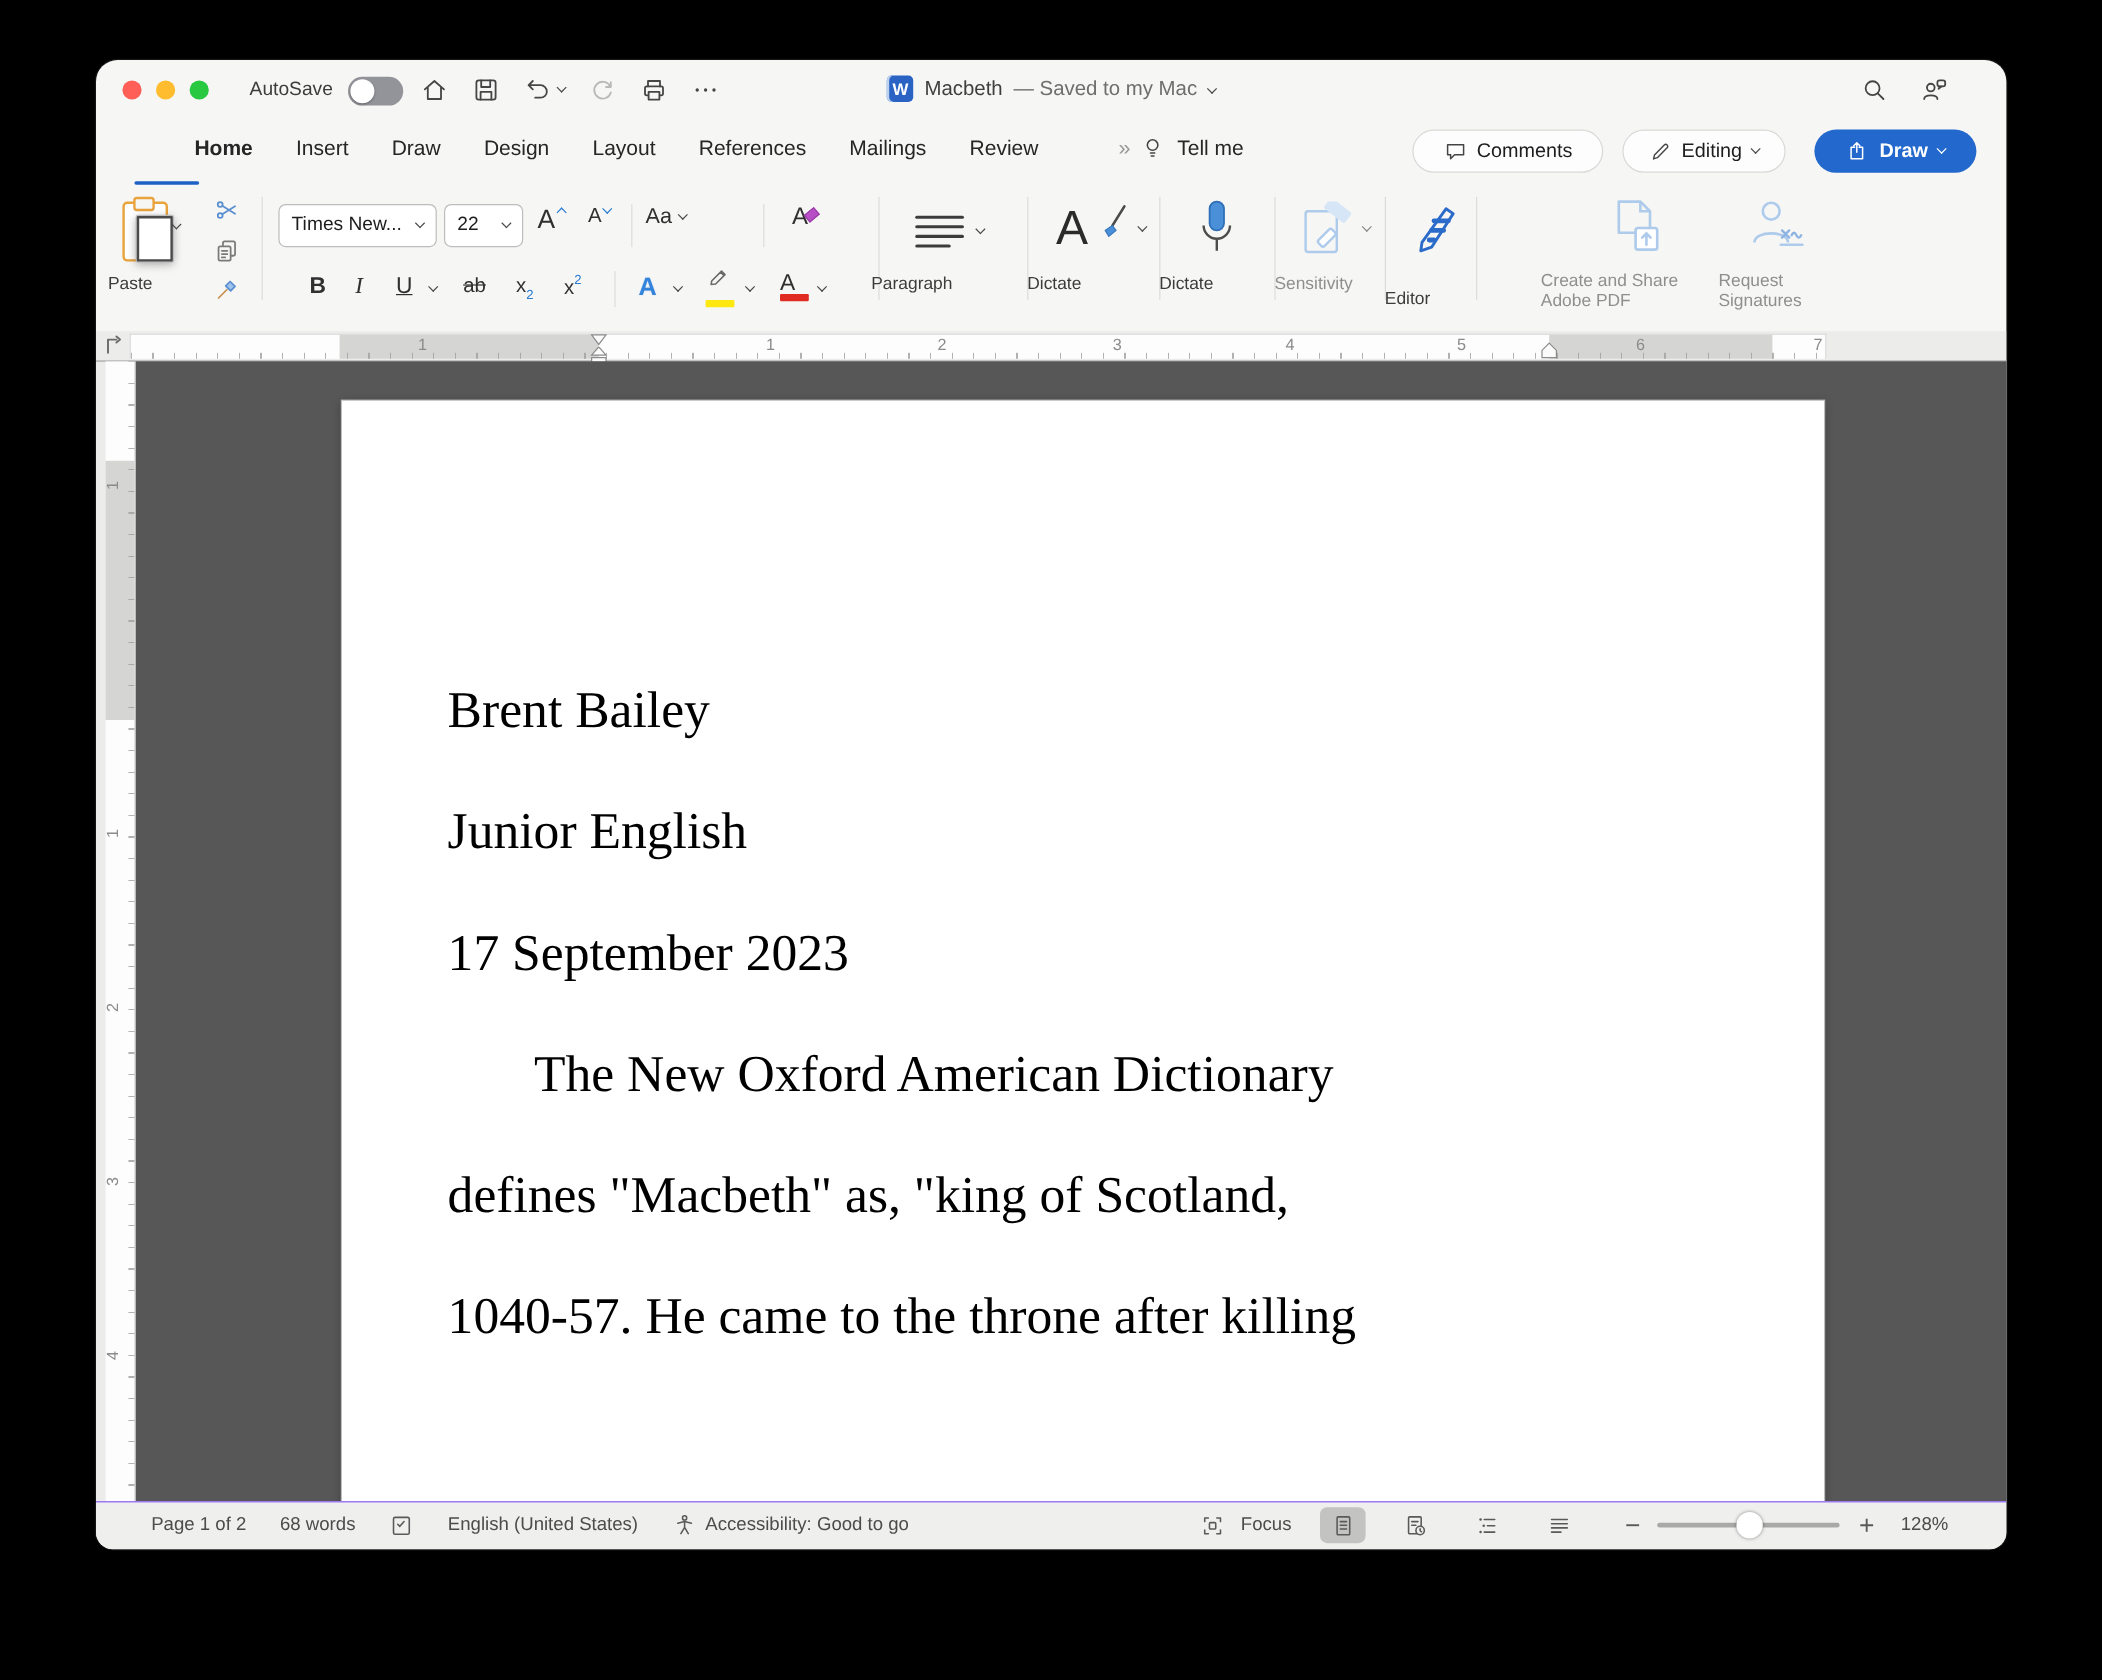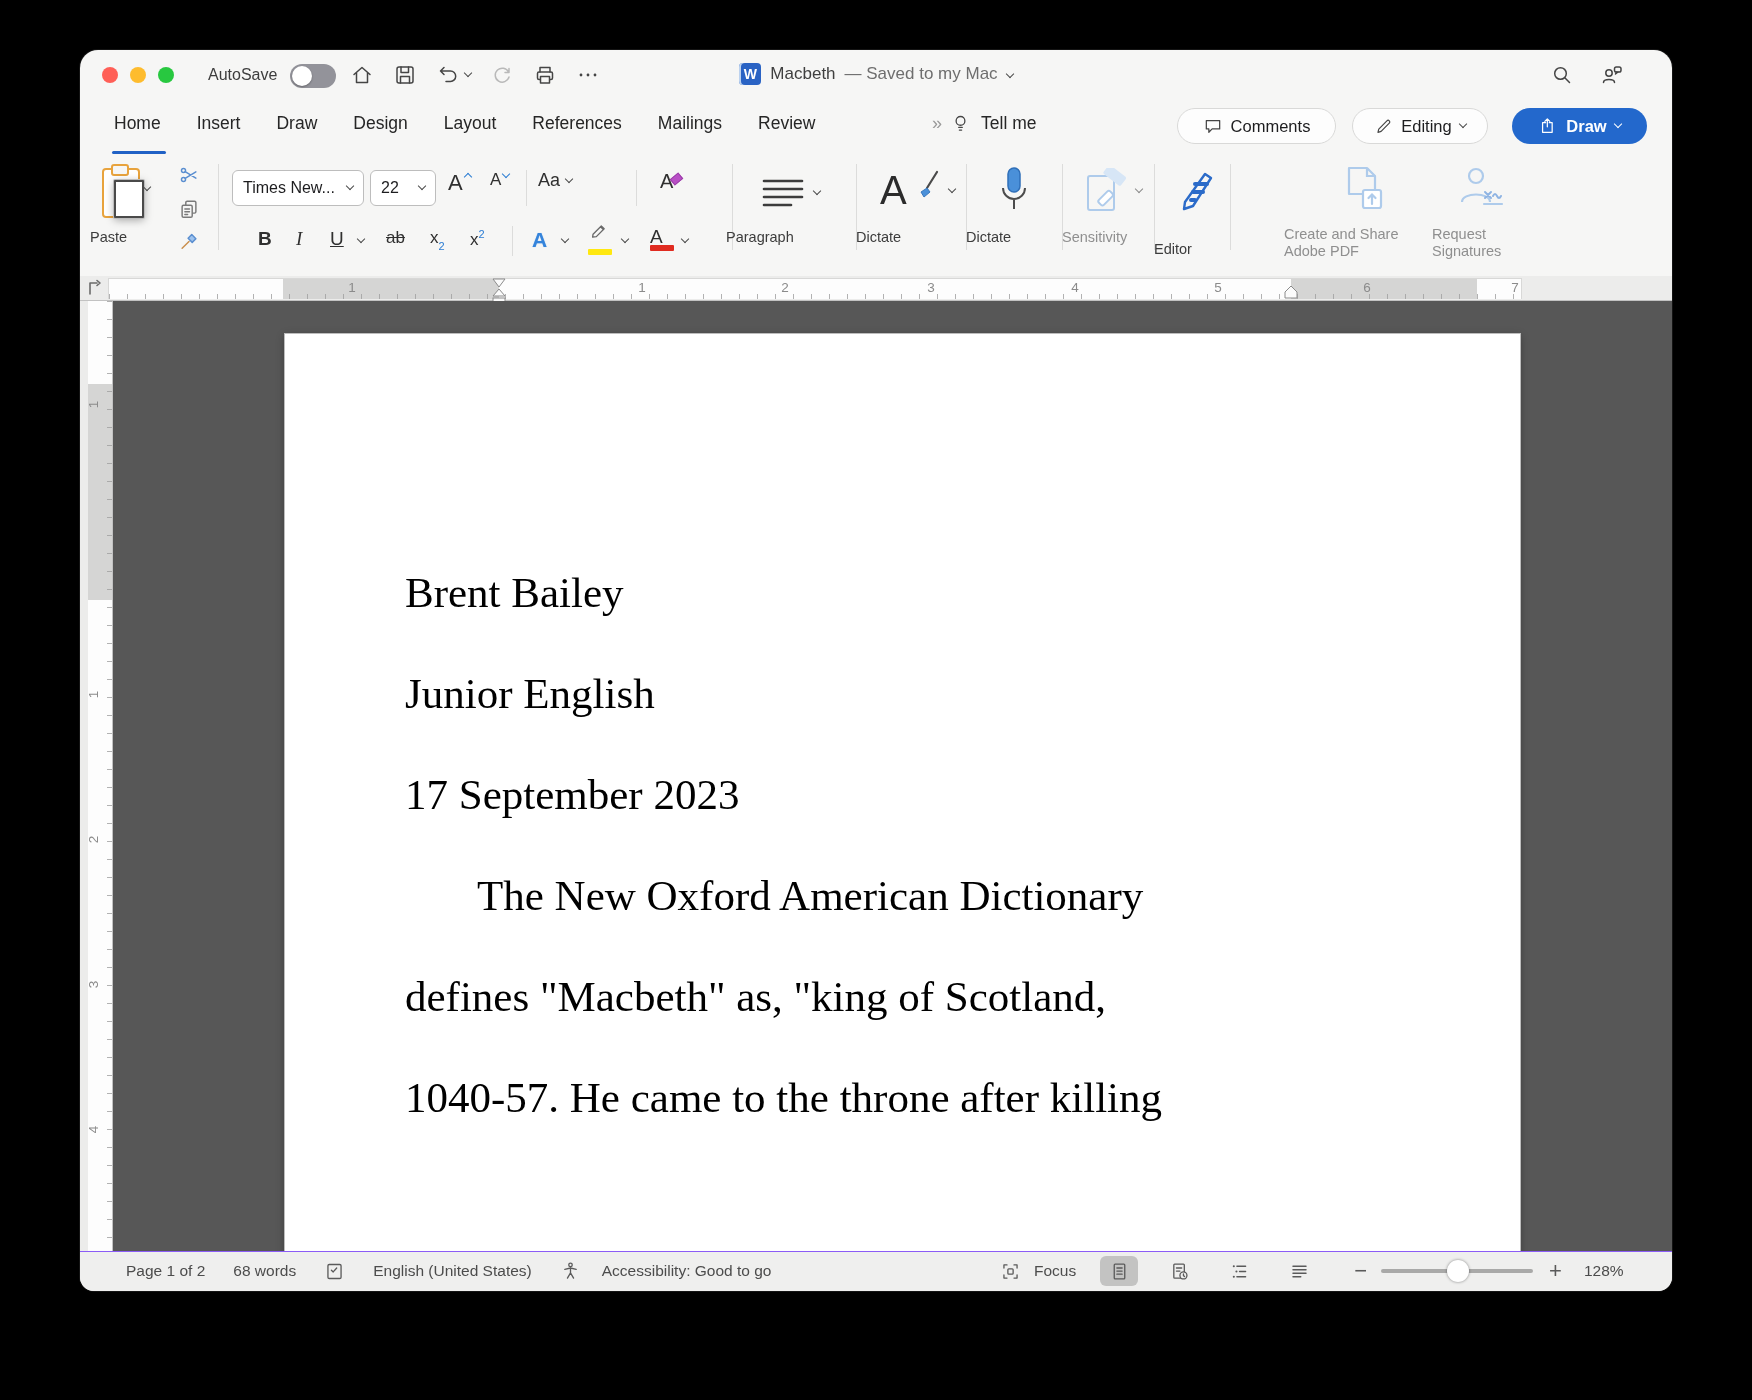--- a/index.html
+++ b/index.html
@@ -35,21 +35,21 @@
   .chv.small{width:5px;height:5px;}
   .chv.gray{border-color:#8a8a8a;}
   .chv.white{border-color:#fff;}
   .chv.blue{border-color:#2b7cd3;}
   .chv.up{transform:rotate(-135deg);margin-top:4px;}
 
   
   .tabrow{position:relative;height:52px;}
   .tabs{position:absolute;left:34px;top:11px;display:flex;gap:36px;}
   .tab{font-size:17.5px;color:#262626;cursor:default;}
-  .tab.active{font-weight:normal;}
+  .tab.active{font-weight:bold;margin-left:48px;}
   .tab-underline{position:absolute;left:32px;bottom:0px;width:54px;height:3.5px;
        border-radius:2px;}
   .tellme{position:absolute;left:852px;top:11px;display:flex;align-items:center;gap:10px;
        font-size:17.5px;color:#262626;}
   .dbl-chev{color:#9a9a9a;font-size:18px;letter-spacing:-2px;}
   .pillbtn{position:absolute;top:6px;height:36px;border:1px solid #d9d9d8;border-radius:18px;
        background:#fdfdfd;display:flex;align-items:center;justify-content:center;gap:8px;
        font-size:16.5px;color:#1d1d1f;box-sizing:border-box;}
   .sharebtn{position:absolute;top:6px;height:36px;border-radius:18px;
        display:flex;align-items:center;justify-content:center;gap:8px;
@@ -91,21 +91,21 @@
   .vseg{position:absolute;left:0;width:100%;background:#d5d5d4;}
   .vticks{position:absolute;left:0;top:0;width:100%;height:100%;
        background-image:repeating-linear-gradient(to bottom,#9f9f9f 0 1px,transparent 1px 18px);
        background-size:5px 100%;background-position:100% 0;background-repeat:no-repeat;opacity:.8;}
   .vnum{position:absolute;left:2px;font-size:13.5px;color:#8b8b8b;transform:rotate(-90deg);}
 
   
   .docarea{position:relative;height:950px;background:#575757;overflow:hidden;}
   .page{position:absolute;left:205px;top:33px;width:1235px;height:940px;background:#fff;
        box-shadow:0 0 0 1px #bdbdbd,0 2px 8px rgba(0,0,0,.35);}
-  .doc-text{padding:208px 0 0 120px;width:793px;
+  .doc-text{padding:208px 0 0 88px;width:793px;
        font-family:"Liberation Serif","DejaVu Serif",serif;font-size:43px;line-height:101px;
        color:#000;}
   .docline{white-space:nowrap;}
   .docline.center{text-align:center;white-space:normal;}
   .docline.indent{text-indent:72px;}
 
   
   .statusbar{position:relative;height:39px;background:#efefee;border-top:1px solid #8b5cf6;
        font-size:15.5px;color:#4c4c4c;}
   .sb-left{position:absolute;left:46px;top:0;height:38px;display:flex;align-items:center;gap:28px;}
@@ -458,21 +458,21 @@
 
     <div class="statusbar">
       <div class="sb-left">
         <span>Page 1 of 2</span>
         <span>68 words</span>
         <svg class="sbicon" viewBox="0 0 24 24">
             <rect x="4.5" y="4" width="15" height="16" rx="1.5"></rect>
             <path d="M8.5 10.5 l2 2 4-4.5"></path>
           </svg>
         <span>English (United States)</span>
-        <span style="display:flex;align-items:center;gap:21px;text-align:right;">
+        <span style="display:flex;align-items:center;gap:7px;text-align:right;">
           <svg class="sbicon" viewBox="0 0 24 24">
               <circle cx="12" cy="4.5" r="2"></circle>
               <path d="M12 7.5 v6 M5.5 9.5 L12 8 l6.5 1.5 M12 13.5 l-3.5 6 M12 13.5 l3.5 6"></path>
             </svg>
           <span>Accessibility: Good to go</span>
         </span>
       </div>
       <div class="sb-right">
         <span style="display:flex;align-items:center;gap:13px;margin-right:24px;">
           <svg class="sbicon" viewBox="0 0 24 24">

